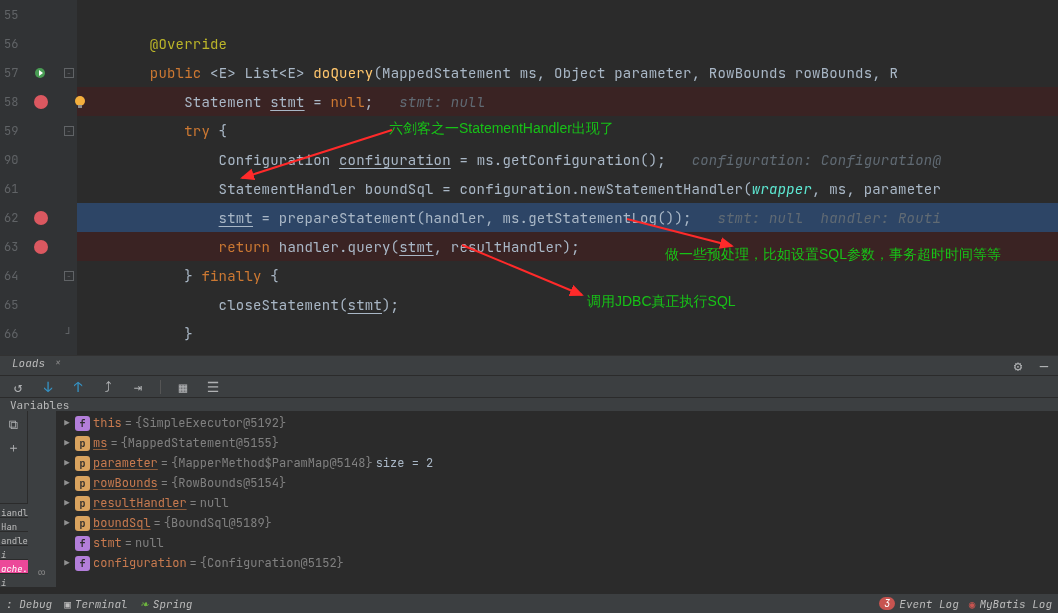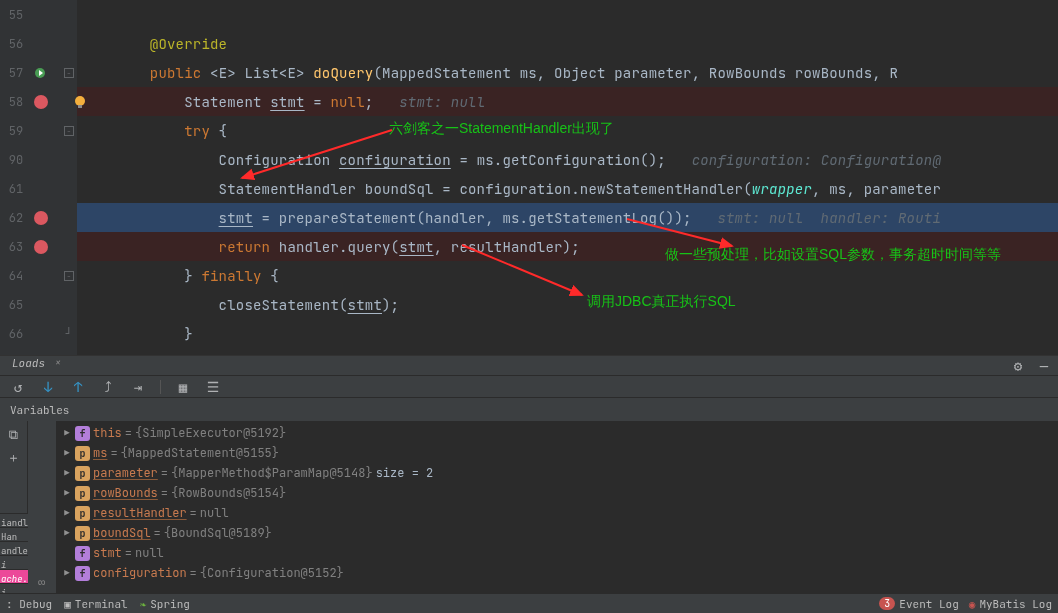--- a/index.html
+++ b/index.html
@@ -1,20 +1,20 @@
 <!DOCTYPE html>
 <html><head>
 <meta charset="utf-8">
 <style>
   * { margin:0; padding:0; box-sizing:border-box; }
   body { background:#2b2b2b; font-family:'JetBrains Mono','Consolas',monospace; font-size:13px; color:#a9b7c6; width:1058px; height:613px; overflow:hidden; position:relative; }
   .editor { position:relative; height:355px; display:flex; }
   .gutter { width:77px; background:#313335; position:relative; }
   .gutter-row { display:flex; align-items:center; height:29px; padding-left:4px; }
-  .ln { color:#606366; width:24px; text-align:center; font-size:12px; }
+  .ln { color:#606366; width:24px; text-align:left; font-size:12px; }
   .bp { width:14px; height:14px; border-radius:50%; background:#db5860; margin-left:6px; }
   .bp-arrow { width:16px; height:16px; margin-left:4px; position:relative; }
   .bp-arrow svg { width:16px; height:16px; }
   .fold-col { width:16px; margin-left:auto; display:flex; justify-content:center; }
   .fold { width:10px; height:10px; border:1px solid #606366; font-size:8px; line-height:8px; text-align:center; color:#606366; cursor:pointer; }
   .code { flex:1; position:relative; padding-top:0; }
   .line { height:29px; display:flex; align-items:center; padding-left:4px; white-space:pre; font-size:14px; letter-spacing:0.2px; position:relative; }
   .line.bp-line { background:#3a2323; }
   .line.exec { background:#2d4566; }
   .kw { color:#cc7832; }
@@ -30,40 +30,40 @@
   .annot { position:absolute; color:#17c217; font-size:14px; font-family:'SimSun','Microsoft YaHei',sans-serif; white-space:nowrap; }
 
   .tabbar { height:20px; background:#3c3f41; border-top:1px solid #323232; display:flex; align-items:center; padding:0 6px; font-size:11px; color:#bbbbbb; position:relative; }
   .tab { padding:0 6px; display:flex; align-items:flex-start; gap:10px; height:100%;font-style:italic; }
   .tab .x { font-size:10px; color:#8a8a8a; cursor:pointer; }
   .tab-icons { margin-left:auto; display:flex; gap:10px; align-items:center; }
 
   .btnbar { height:22px; background:#3c3f41; border-top:1px solid #2b2b2b; display:flex; align-items:center; gap:14px; padding:0 10px; }
   .ibtn { width:16px; height:16px; display:flex; align-items:center; justify-content:center; color:#afb1b3; cursor:pointer; font-size:14px; }
 
-  .varhdr { height:24px; background:#3c3f41; border-top:1px solid #2b2b2b; padding:0 10px; font-size:11px; color:#bbbbbb; display:flex; align-items:center; }
+  .varhdr { height:14px; background:#3c3f41; border-top:1px solid #2b2b2b; padding:0 10px; font-size:11px; color:#bbbbbb; display:flex; align-items:center; }
 
   .debug { display:flex; height:176px; background:#2b2b2b; }
   .sidetool { width:28px; background:#3c3f41; border-right:1px solid #2b2b2b; display:flex; flex-direction:column; align-items:center; padding-top:2px; gap:2px; position:relative; }
   .stbtn { width:22px; height:22px; display:flex; align-items:center; justify-content:center; color:#afb1b3; cursor:pointer; }
   .vars { flex:1; overflow:hidden; font-size:12px; padding-top:2px; }
   .vrow { display:flex; align-items:center; height:20px; padding-left:6px; gap:3px; }
   .tw { width:10px; color:#919191; font-size:9px; cursor:pointer; text-align:center; }
   .badge { width:15px; height:15px; border-radius:3px; display:flex; align-items:center; justify-content:center; font-size:10px; font-weight:bold; color:#2b2b2b; }
   .badge.f { background:#b37eda; }
   .badge.p { background:#d9a35f; }
   .vname { color:#c77a4f; }
   .vname.ul { text-decoration:underline #8a5a3a 1px; text-underline-offset:2px; }
   .veq { color:#808080; }
   .vval { color:#808080; }
   .threadtabs { position:absolute; left:0; bottom:0; width:28px; display:flex; flex-direction:column; }
   .ttab { font-size:9px; color:#bbb; padding:4px 1px; border-top:1px solid #2b2b2b; background:#3c3f41; text-align:left; overflow:hidden; height:14px; line-height:11px; }
   .ttab.sel { background:#ec4899; color:#fff; }
 
-  .status { position:absolute; bottom:0; left:0; right:0; height:20px; background:#3c3f41; border-top:1px solid #2b2b2b; display:flex; align-items:center; font-size:11px; color:#bbbbbb; padding:0 6px; gap:12px; }
+  .status { position:absolute; bottom:0; left:0; right:0; height:20px; background:#3c3f41; border-top:1px solid #2b2b2b; display:flex; align-items:center; font-size:11px; color:#bbbbbb; padding:0 6px; gap:12px;font-style:italic; }
   .status .right { margin-left:auto; display:flex; align-items:center; gap:10px; }
   .cnt { background:#c75450; color:#fff; border-radius:8px; padding:0 5px; font-size:10px; }
   .sitem { display:flex; align-items:center; gap:4px; cursor:pointer; }
 </style>
 </head>
 <body>
 
 <div class="editor">
   <div class="gutter">
     <div class="gutter-row">

